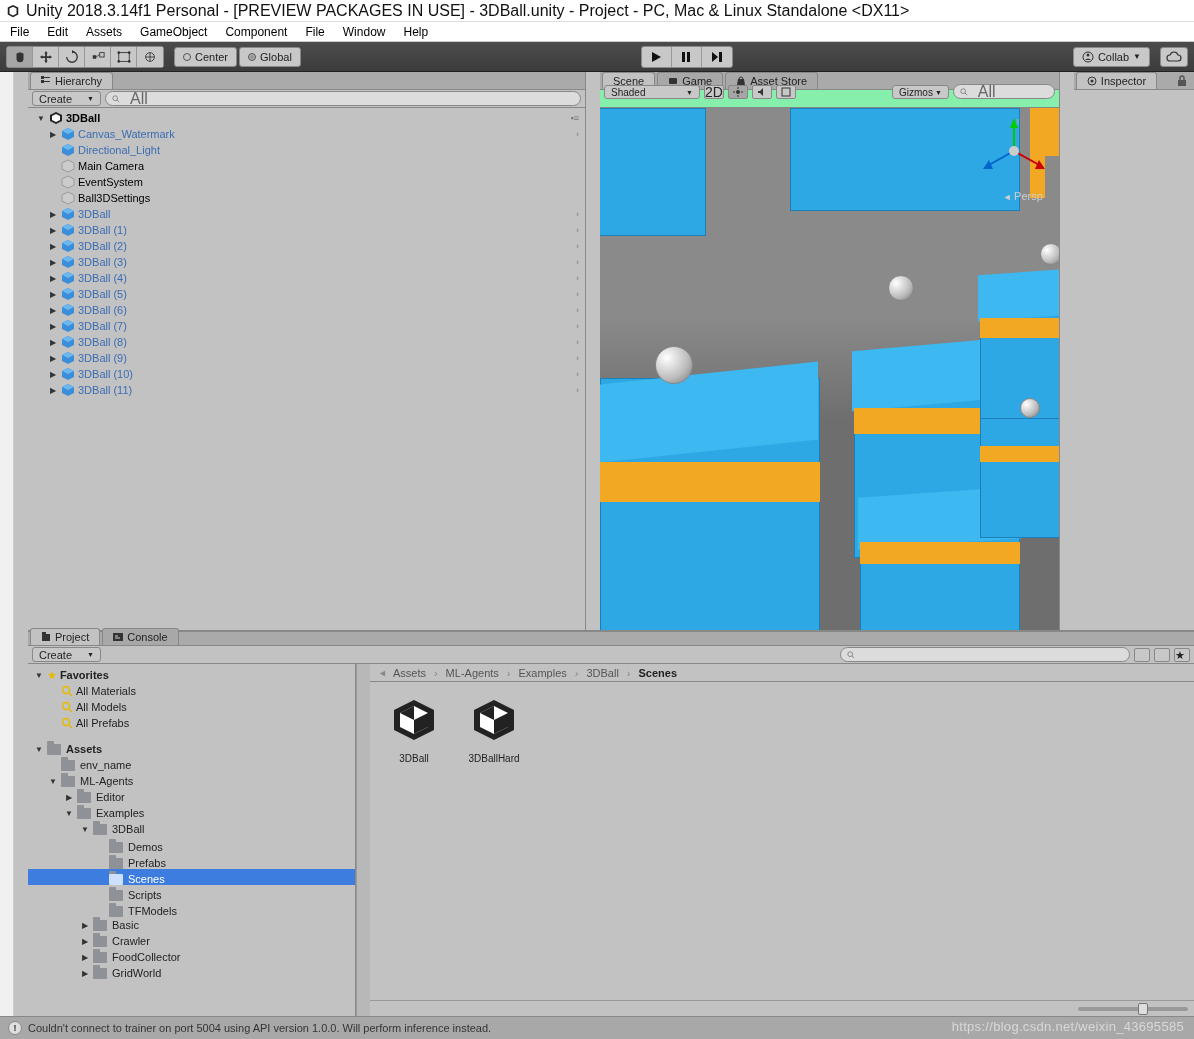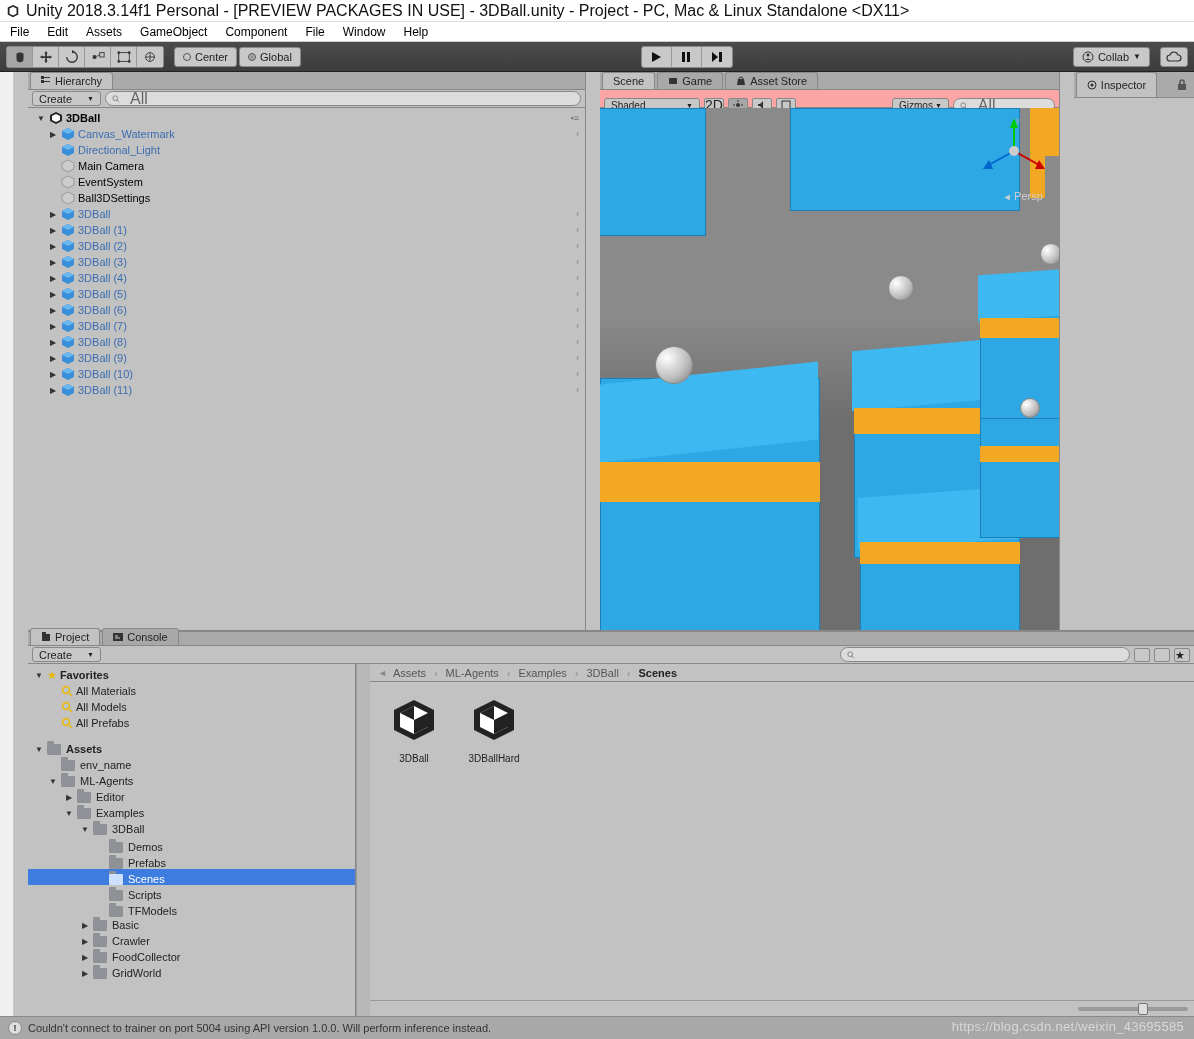--- a/index.html
+++ b/index.html
@@ -58,39 +58,39 @@
 .node-icon { width:14px; height:14px; display:flex; align-items:center; justify-content:center; }
 .node-label { color:#000; }
 .node-label.blue { color:#3b6db3; }
 .row-chevron { margin-left:auto; margin-right:6px; color:#777; font-size:9px; }
 .indent1 { padding-left: 20px; text-align: center; }
 
 .hierarchy-area { flex: 0 0 558px; display:flex; flex-direction:column; }
 
 
 .scene-tabs-bar { height:18px; display:flex; align-items:flex-end; background:#aaa; border-bottom:1px solid #888;}
-.scene-toolbar { height:18px; background:#fca5a5; border-bottom:1px solid #888; display:flex; align-items:flex-start; padding:8px 4px; gap:4px; font-size:10px;}
+.scene-toolbar { height:18px; background:#86efac; border-bottom:1px solid #888; display:flex; align-items:flex-end; padding:8px 4px; gap:4px; font-size:10px;}
 .scene-toolbar .dd { background:#c8c8c8; border:1px solid #888; border-radius:3px; padding:1px 6px; display:flex; align-items:center; gap:2px; height:14px;}
 .scene-toolbar .mini { width:20px; height:14px; background:#c8c8c8; border:1px solid #888; border-radius:2px; display:flex; align-items:center; justify-content:center;}
 .scene-toolbar .mini.active { background:#a6a6a6; }
 
 
 .viewport { flex:1; background: linear-gradient(#8a8a8a 40%, #6e6e6e 60%); position:relative; overflow:hidden;}
 .gizmo { position:absolute; top:8px; right:10px; width:70px; height:70px; }
 .persp-label { position:absolute; top:82px; right:16px; color:#cfcfcf; font-size:11px;}
 .persp-label::before { content:"◄ "; font-size:9px;}
 
 
 .cube { position:absolute; background:#2ea8e5; border:1px solid #1c7fb8; }
 .cube-top { position:absolute; background:#3db8f0; }
 .cube-band { position:absolute; background:#f2a822; }
 .ball { position:absolute; width:26px; height:26px; border-radius:50%; background: radial-gradient(circle at 30% 30%, #fff, #bbb 60%, #777); border:1px solid #888;}
 
 
-.inspector-hdr { height:26px; display:flex; background:#aaa; border-bottom:1px solid #888;}
+.inspector-hdr { height:18px; display:flex; background:#aaa; border-bottom:1px solid #888;}
 .inspector-body { padding:4px; background:#c2c2c2; }
 .lock-icon { margin-left:auto; margin-right:6px; width:12px; height:12px; }
 
 
 .project-panel { flex: 0 0 388px; display:flex; flex-direction:column; border-top:2px solid #888;}
 .project-tabs { height:14px; display:flex; align-items:flex-end; background:#aaa; border-bottom:1px solid #888;}
 .project-toolbar { height:18px; background:#c2c2c2; display:flex; align-items:center; padding:0 4px; gap:4px; border-bottom:1px solid #888;}
 .project-toolbar .search-field { max-width:290px; }
 .tiny-btn { width:16px; height:14px; background:#c8c8c8; border:1px solid #888; border-radius:2px;}
 .project-split { flex:1; display:flex; }

